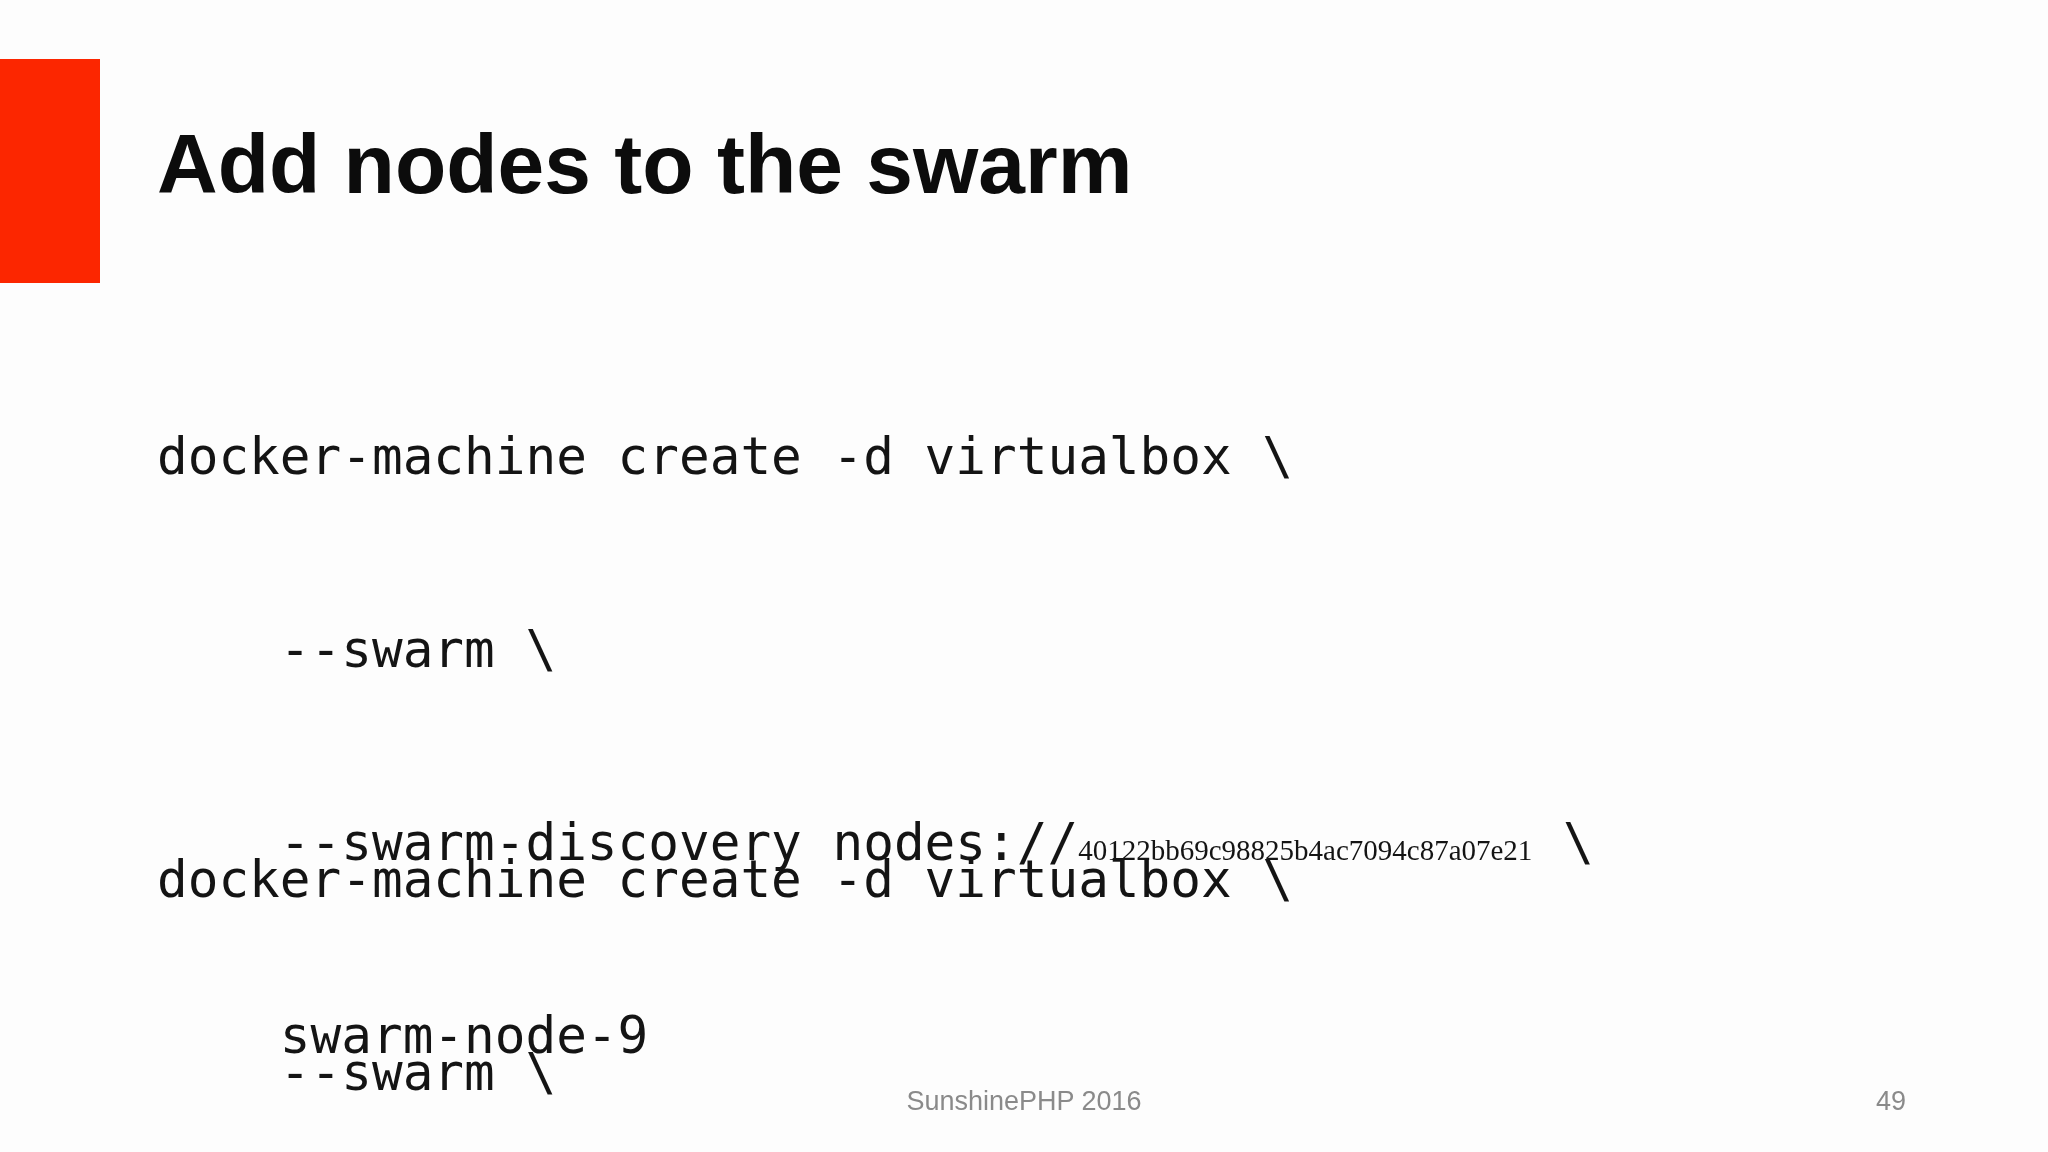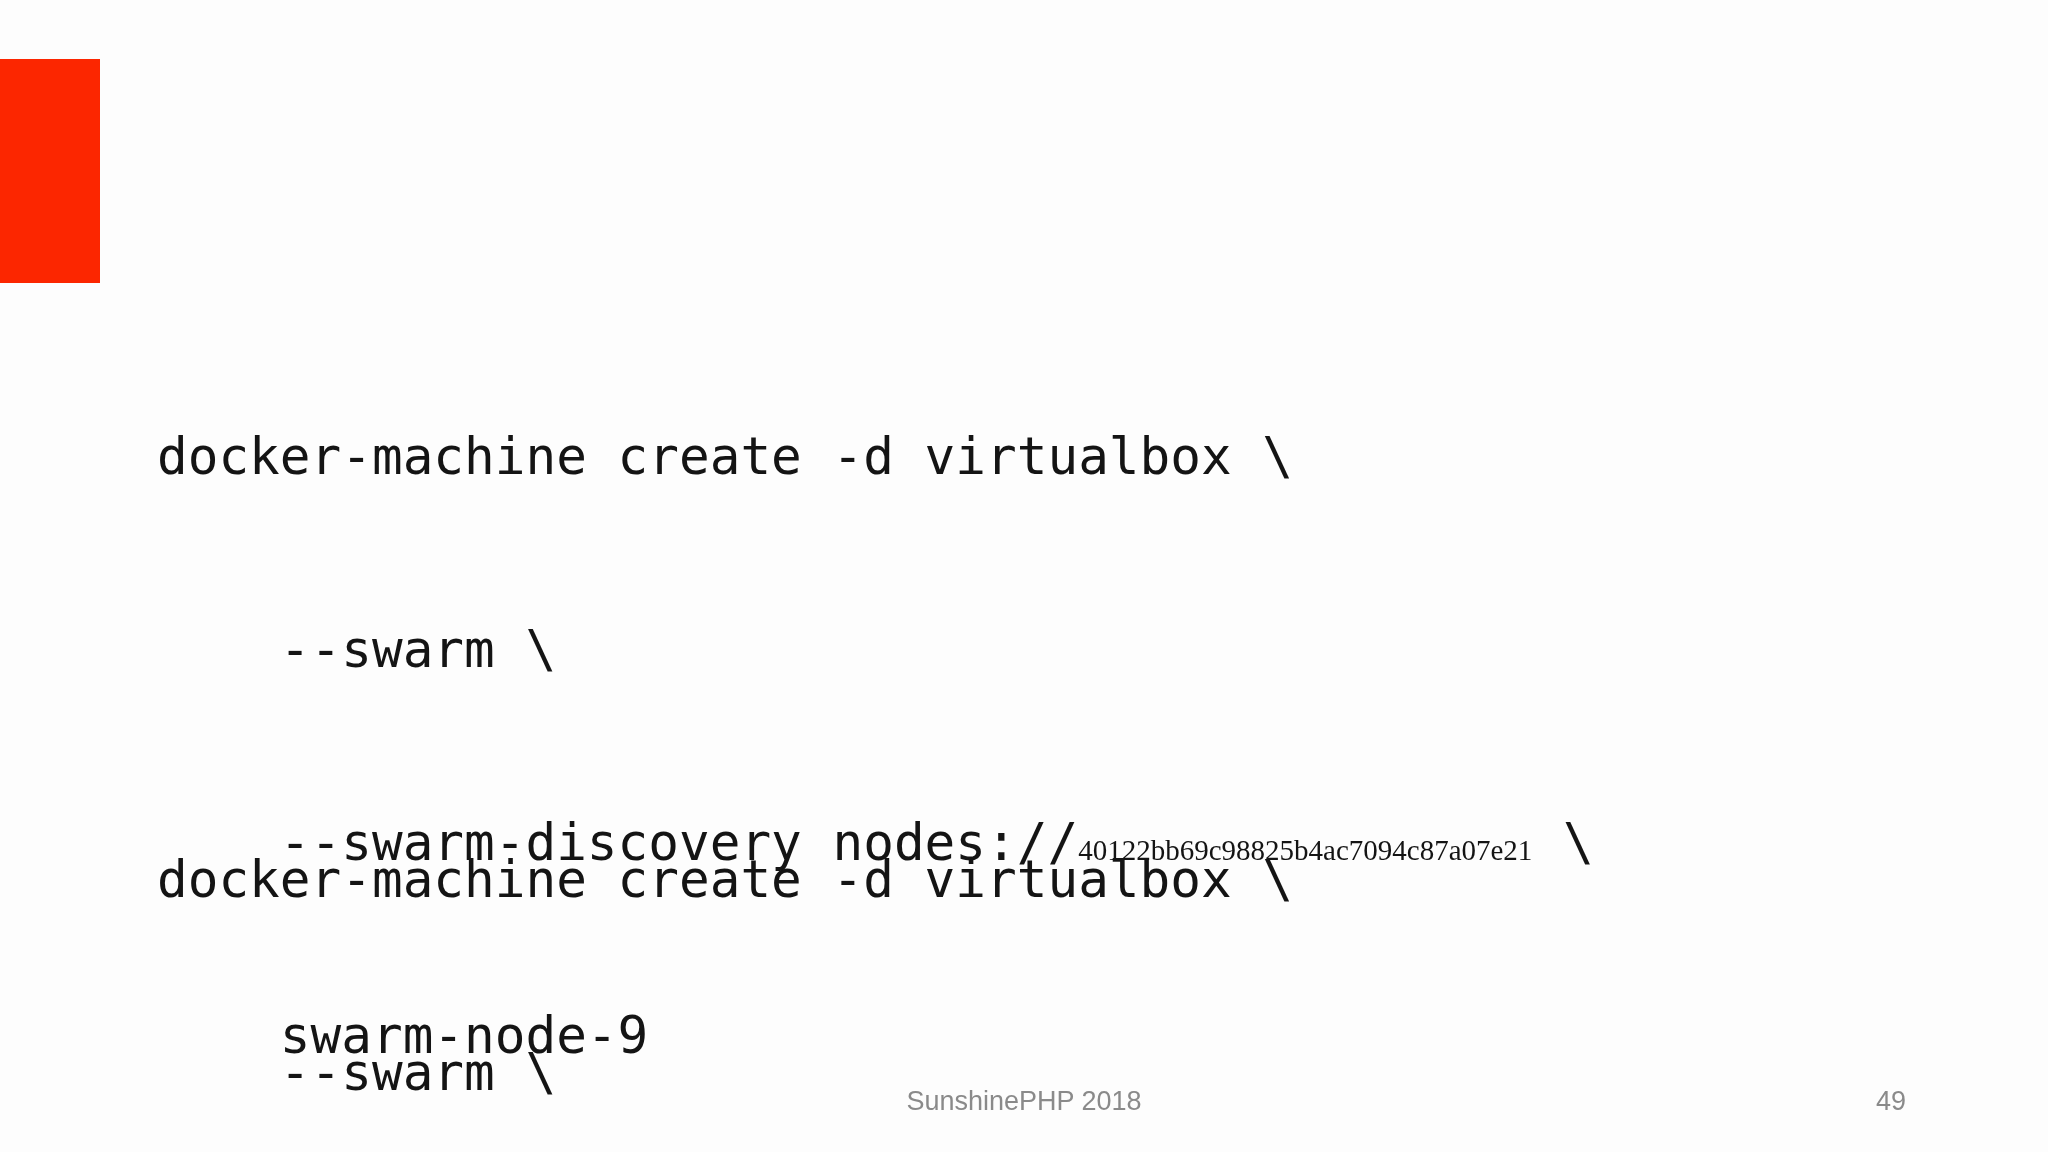--- a/index.html
+++ b/index.html
@@ -74,32 +74,33 @@
     color: #8a8a8a;
   }
 </style>
 </head>
 <body>
 
 <div class="slide">
 
   <div class="accent-bar"></div>
 
+  <h1 class="title">Add nodes to the swarm</h1>
 
   <div class="code-block code-block-1">
     <div class="code-line">docker-machine create -d virtualbox \</div>
     <div class="code-line">    --swarm \</div>
     <div class="code-line"><span>    --swarm-discovery nodes://</span><span class="token">40122bb69c98825b4ac7094c87a07e21</span><span> \</span></div>
     <div class="code-line">    swarm-node-9</div>
   </div>
 
   <div class="code-block code-block-2">
     <div class="code-line">docker-machine create -d virtualbox \</div>
     <div class="code-line">    --swarm \</div>
     
     
   </div>
 
-  <div class="footer-conference">SunshinePHP 2018</div>
+  <div class="footer-conference">SunshinePHP 2016</div>
 
   <div class="page-number">49</div>
 
 </div>
 
 </body></html>

